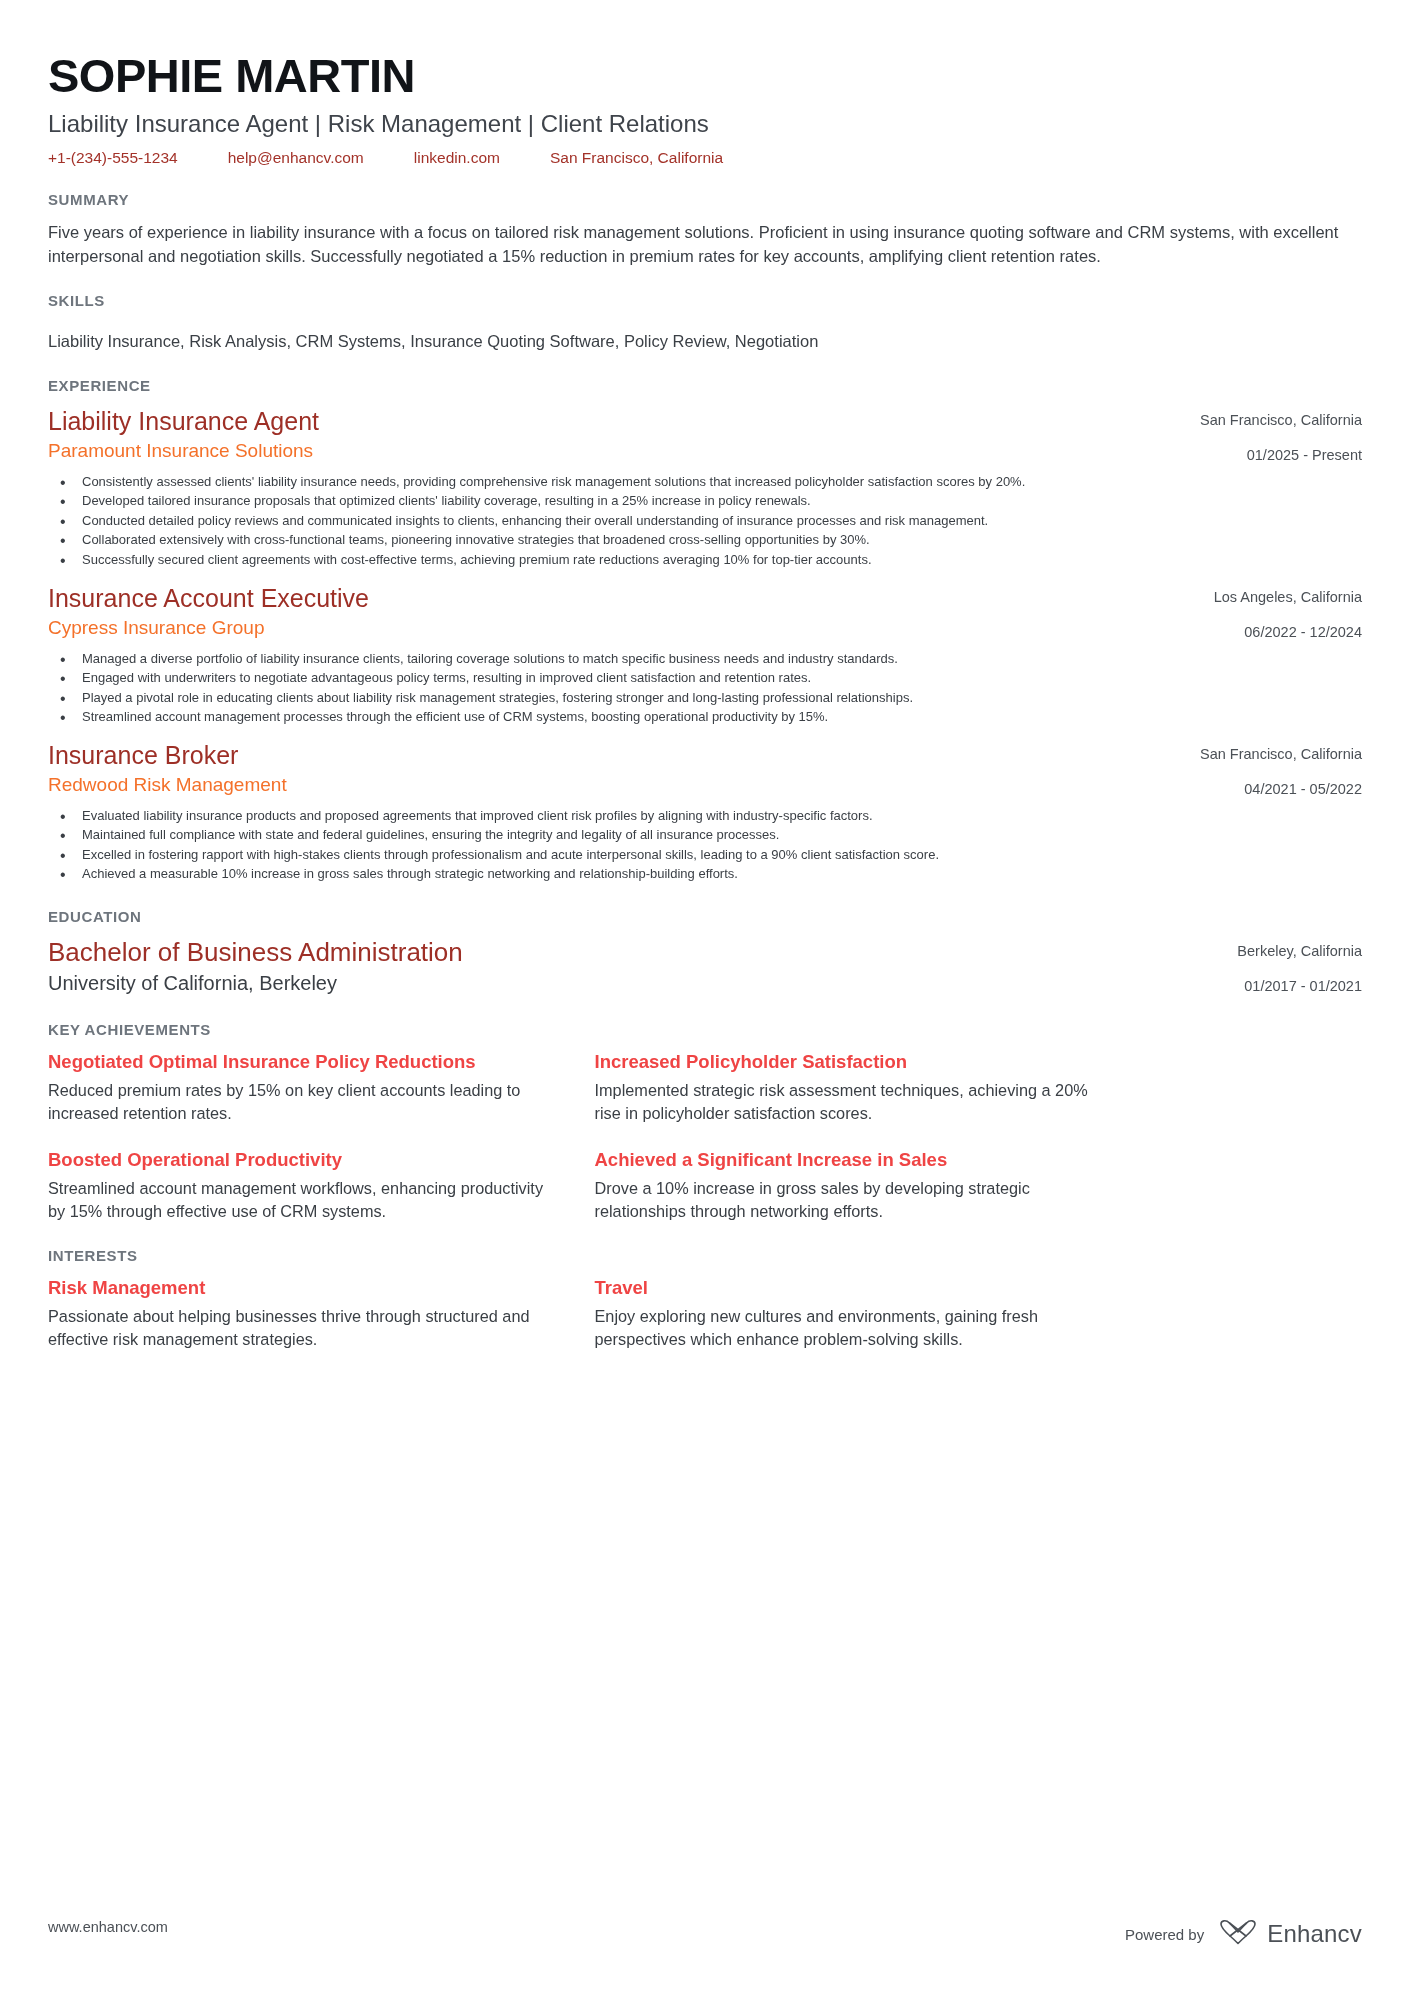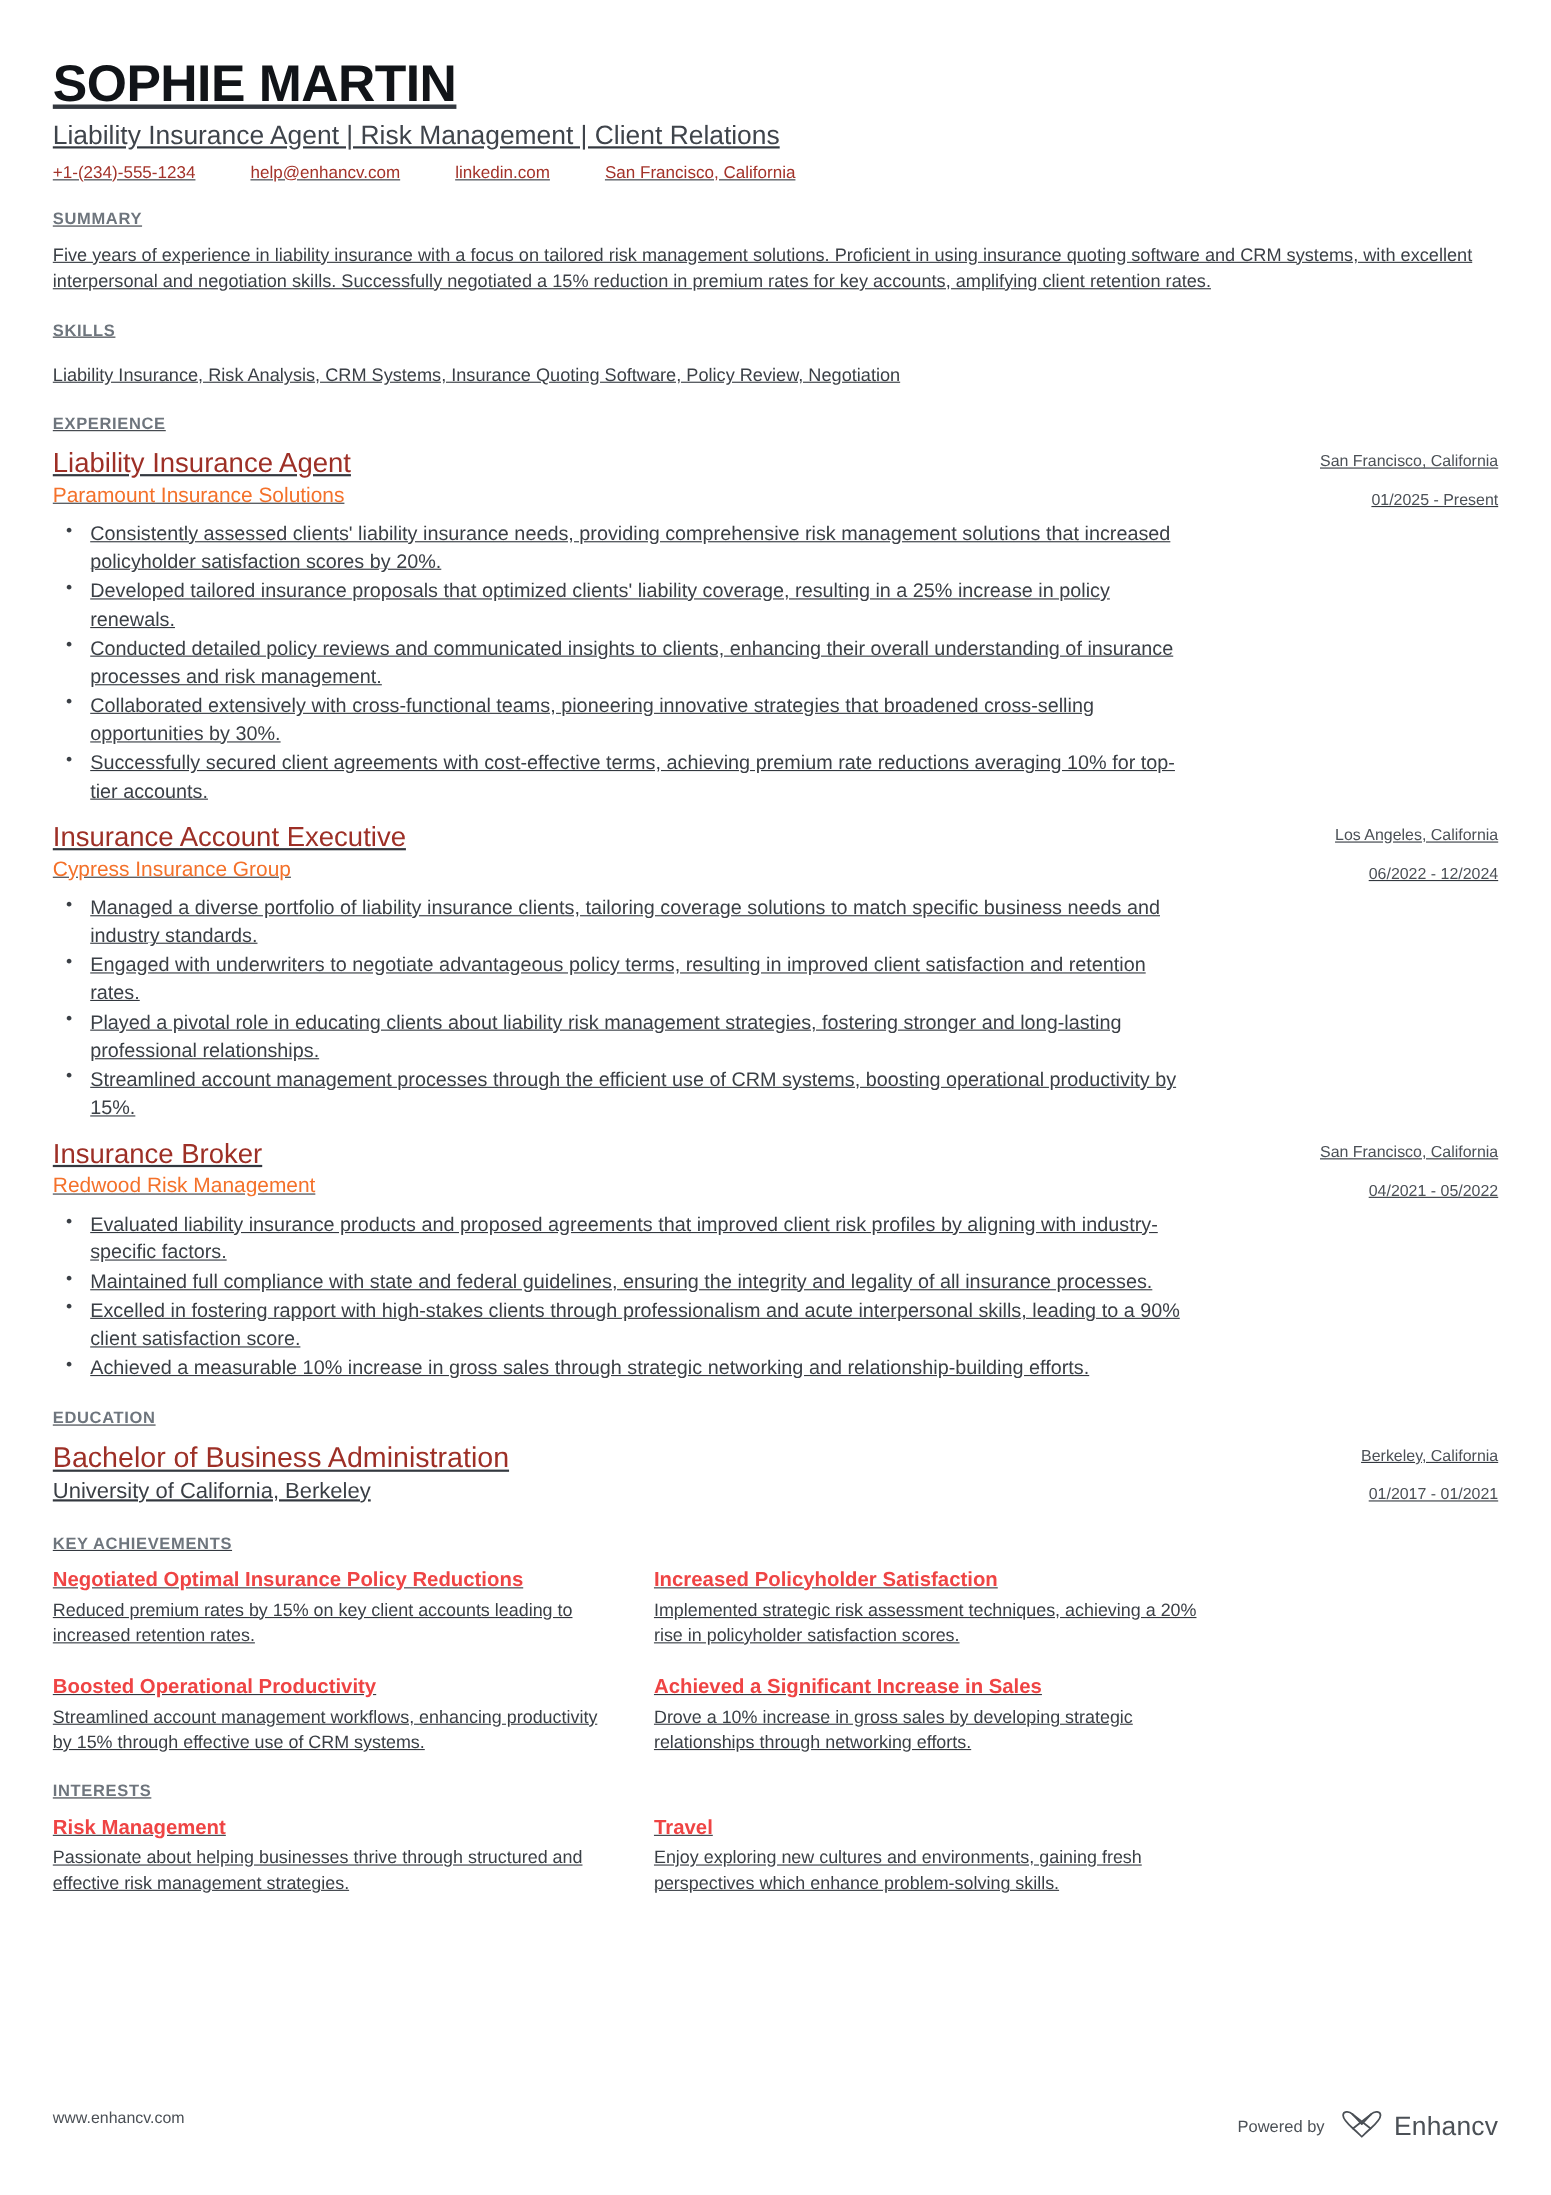--- a/index.html
+++ b/index.html
@@ -8,21 +8,20 @@
     background: #ffffff;
     font-family: "Liberation Sans", sans-serif;
     color: #33383f;
   }
   .page {
     width: 1410px;
     min-height: 1995px;
     background: #fff;
     position: relative;
     padding: 40px 48px 0 48px;
-    text-decoration: underline;
   }
 
   
   .header { padding-top: 10px; }
   .name {
     font-size: 47px;
     font-weight: 700;
     letter-spacing: -0.5px;
     color: #111418;
     line-height: 1.12;
@@ -108,21 +107,21 @@
     line-height: 1.5;
     margin-top: 13px;
   }
   ul.bullets {
     margin: 6px 0 0 0;
     padding-left: 32px;
     list-style: none;
   }
   ul.bullets li {
     position: relative;
-    font-size: 18px;
+    font-size: 13px;
     line-height: 1.42;
     color: #3a3f45;
     margin-bottom: 1px;
     padding-left: 2px;
   }
   ul.bullets li::before {
     content: "•";
     position: absolute;
     left: -20px;
     top: -1px;

